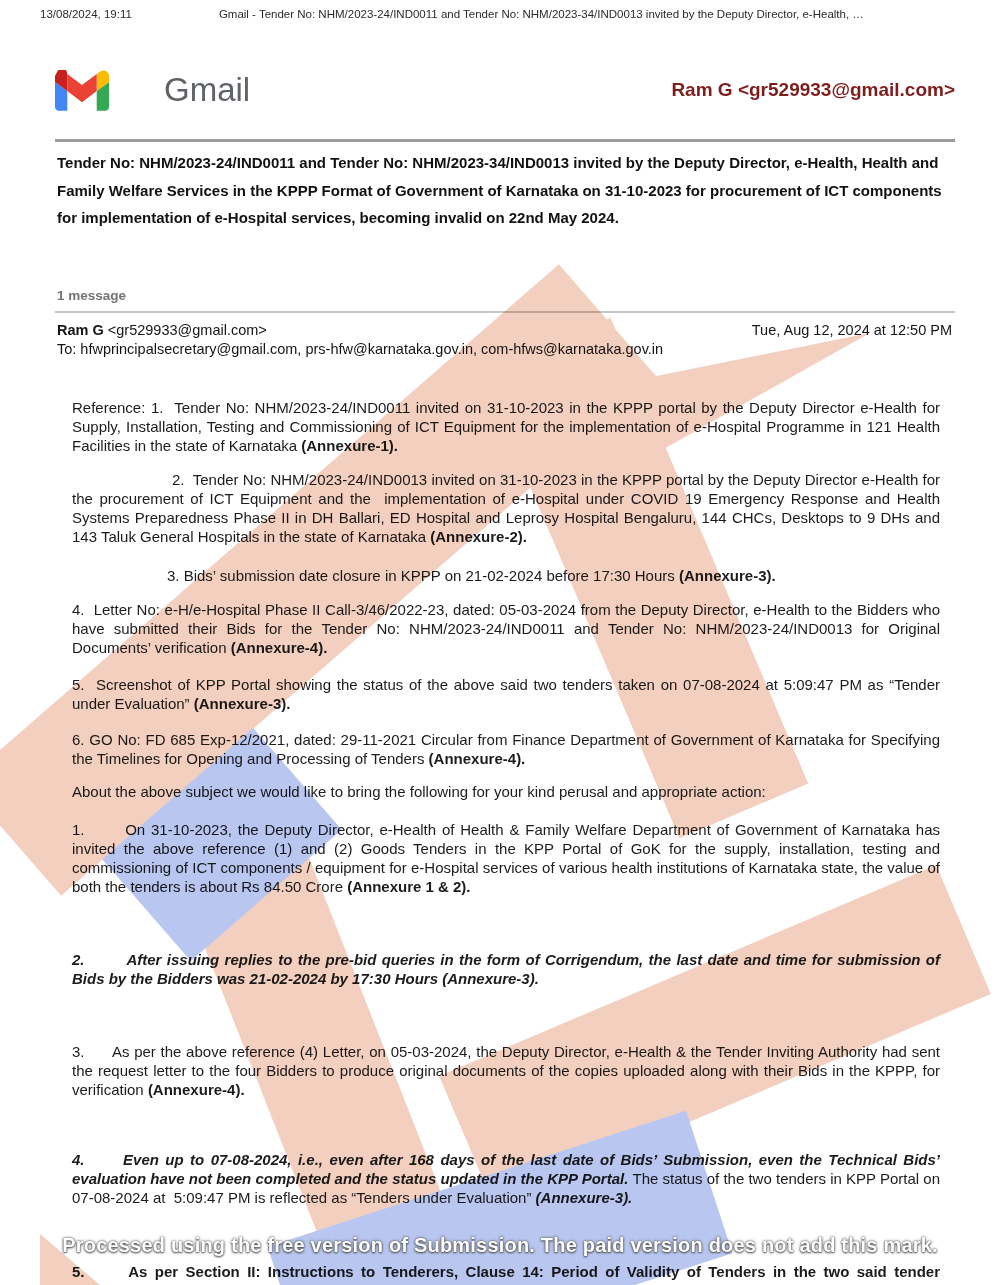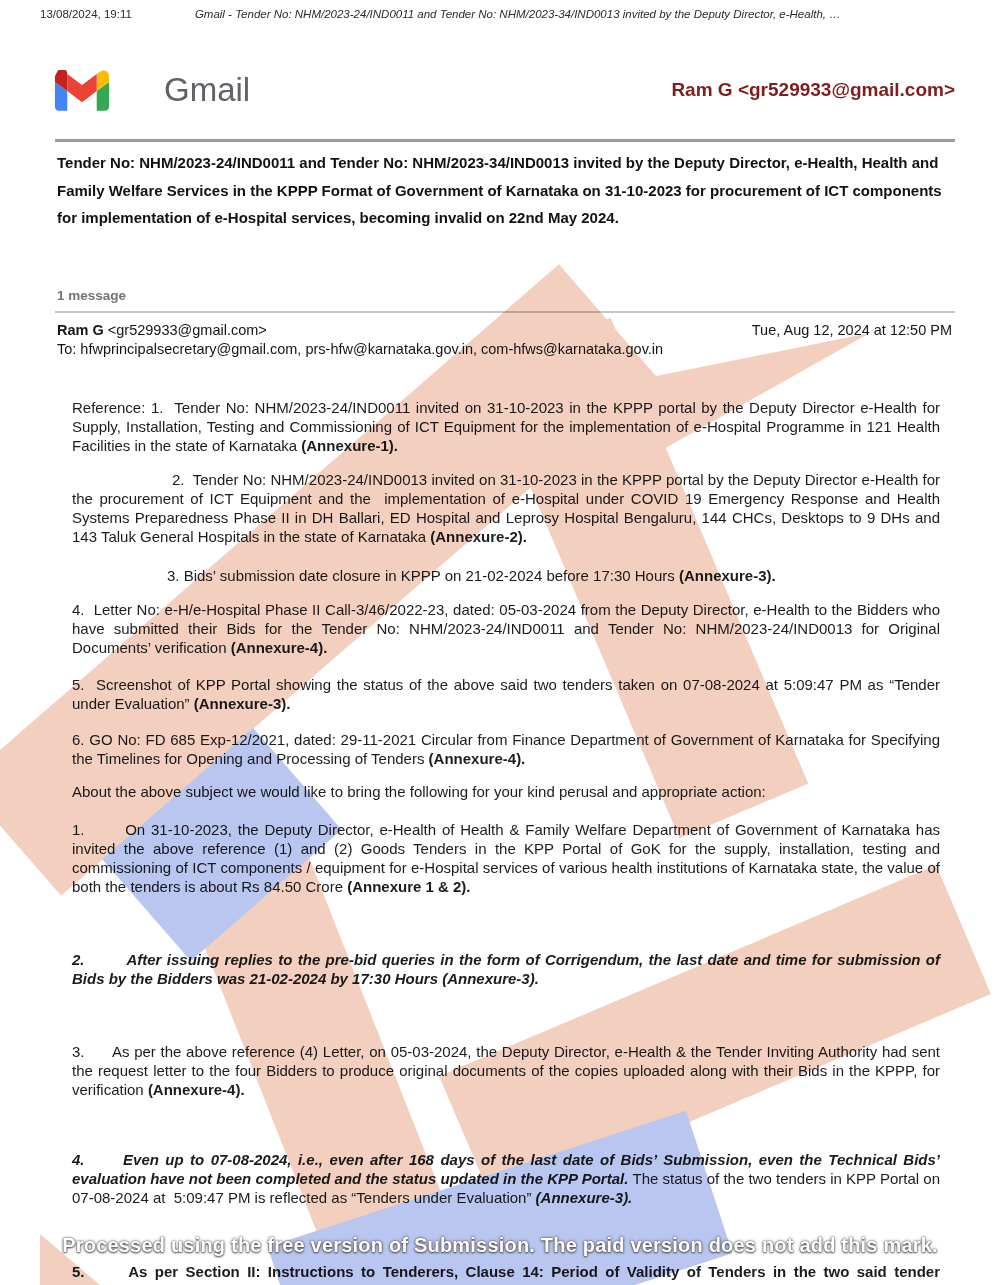--- a/index.html
+++ b/index.html
@@ -5,24 +5,24 @@
   html,body { margin:0; padding:0; background:#e8e8e8; }
   .page {
     position:relative; width:1000px; height:1285px; margin:0 auto;
     background:#ffffff; overflow:hidden; isolation:isolate;
     font-family:"Liberation Sans", sans-serif; color:#1f1f1f;
   }
 
   
   .print-meta {
     position:absolute; top:8px; left:40px; right:28px;
-    display:flex; font-size:11.5px; color:#2b2b2b; white-space:nowrap;
+    display:flex; font-size:11.5px; color:#2b2b2b; white-space:nowrap;gap:24px;
   }
   .print-meta .dt { flex:0 0 auto; }
-  .print-meta .title { flex:1 1 auto; padding-left:63px; overflow:hidden; text-overflow:ellipsis;font-style:italic; }
+  .print-meta .title { flex:1 1 auto; padding-left:63px; overflow:hidden; text-overflow:ellipsis; }
 
   
   .gmail-header {
     position:absolute; top:62px; left:55px; right:45px; height:56px;
     display:flex; align-items:center;gap:41px;
   }
   .gmail-logo { width:54px; height:41px; flex:0 0 auto; }
   .gmail-word { font-size:33px; color:#5f6368; margin-left:14px; letter-spacing:0; }
   .account { margin-left:auto; font-size:19px; font-weight:bold; color:#7f1d1d; }
 

